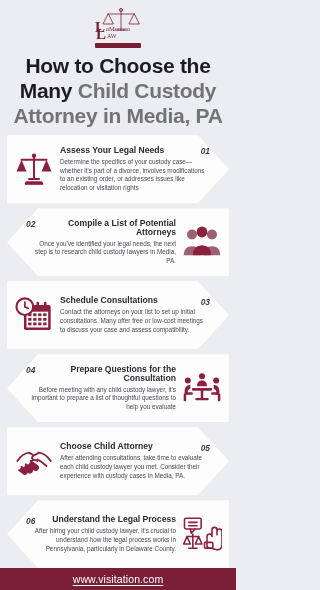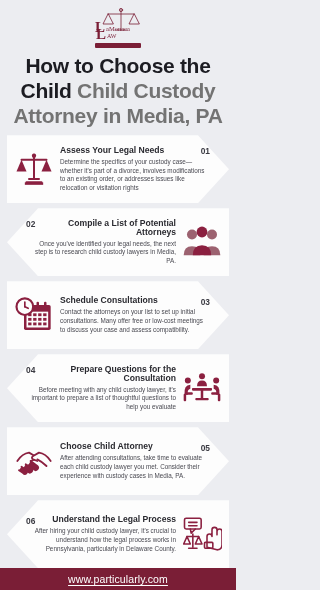--- a/index.html
+++ b/index.html
@@ -71,20 +71,21 @@
 
   .card-title {
     flex: 1 1 auto;
     font-size: 8.6px; font-weight: bold; line-height: 1.14;
     color: #2a2a30;
   }
   .card-num {
     flex: 0 0 auto;
     font-size: 8.4px; font-weight: bold; color: #3a3a42;
     padding-top: 0.5px;
+    font-style: italic;
   }
   .card-text {
     font-size: 6.35px; line-height: 1.38; color: #4a4a52;
   }
 
   
   .card.num-inline .card-head { gap: 5px; }
 
   
   .footer {
@@ -119,21 +120,21 @@
         <text x="20" y="66" font-family="'Liberation Serif', serif" font-size="30" font-weight="bold" fill="#7a1e36">L</text>
         <text x="40" y="50" font-family="'Liberation Serif', serif" font-size="13" fill="#7a1e36">aMonaca</text>
         <text x="42" y="64" font-family="'Liberation Serif', serif" font-size="12" fill="#7a1e36">AW</text>
       </svg>
       <div class="logo-rule"></div>
     </div>
 
     <div class="title">
       <div><span>How to Choose the</span></div>
       <div>
-        <span>Child </span><span class="accent">Child Custody</span>
+        <span>Many </span><span class="accent">Child Custody</span>
       </div>
       <div><span class="accent">Attorney in Media, PA</span></div>
     </div>
   </div>
 
   <div class="steps">
 
     <div class="card right-arrow">
       <div class="icon-box">
         <svg viewBox="0 0 48 48">
@@ -292,16 +293,16 @@
             <path d="M30 40 l0-13 q0-3 3-3 t3 3 l0-8 q0-3 3-3 t3 3 l0 6 l0-4 q0-3 3-3 t3 3 l0 16 q0 6-6 6 z"></path>
             <rect x="27" y="34" width="10" height="7" rx="1"></rect>
           </g>
         </svg>
       </div>
     </div>
 
   </div>
 
   <div class="footer">
-    <a class="footer-link" href="#">www.particularly.com</a>
+    <a class="footer-link" href="#">www.visitation.com</a>
   </div>
 
 </div>
 
 </body></html>

